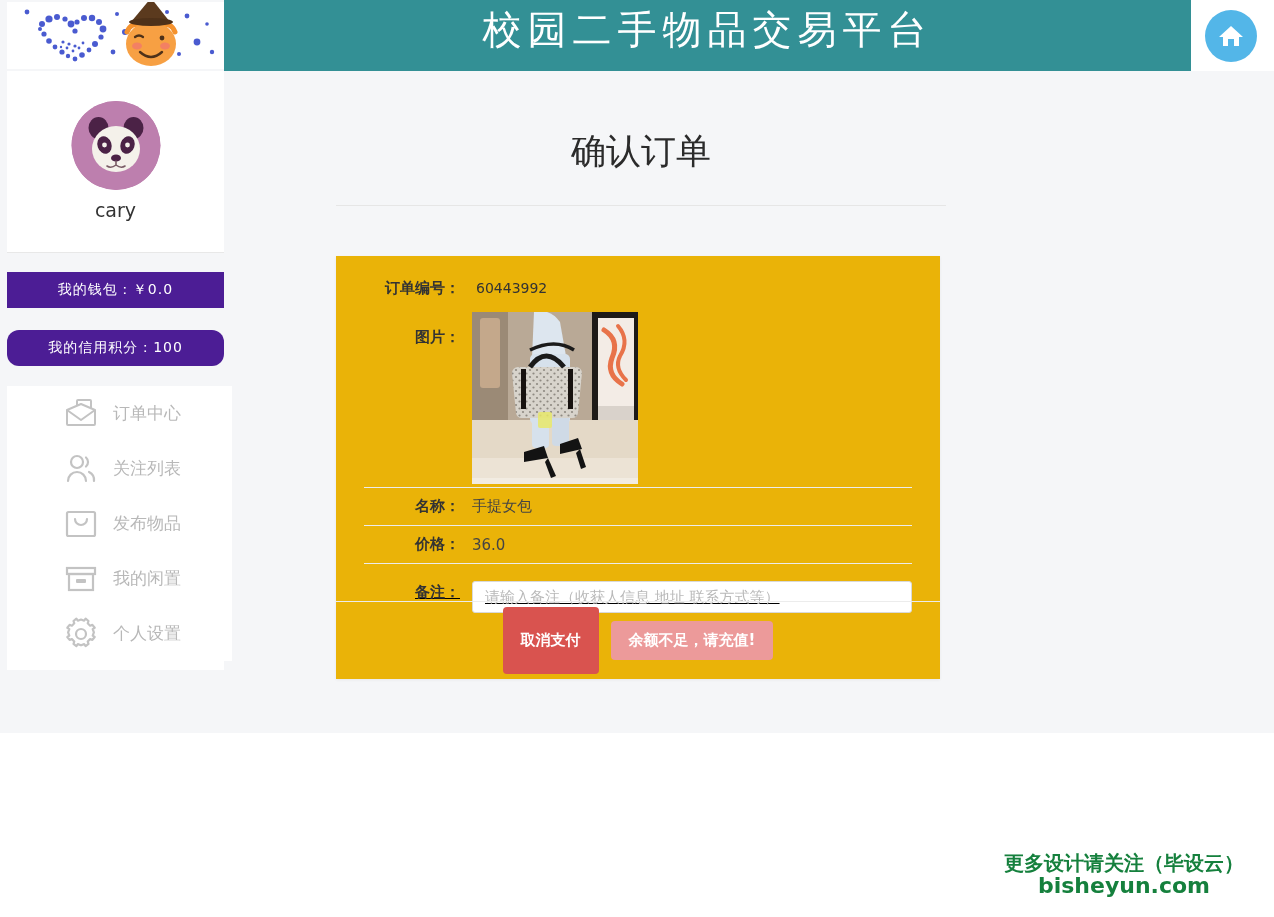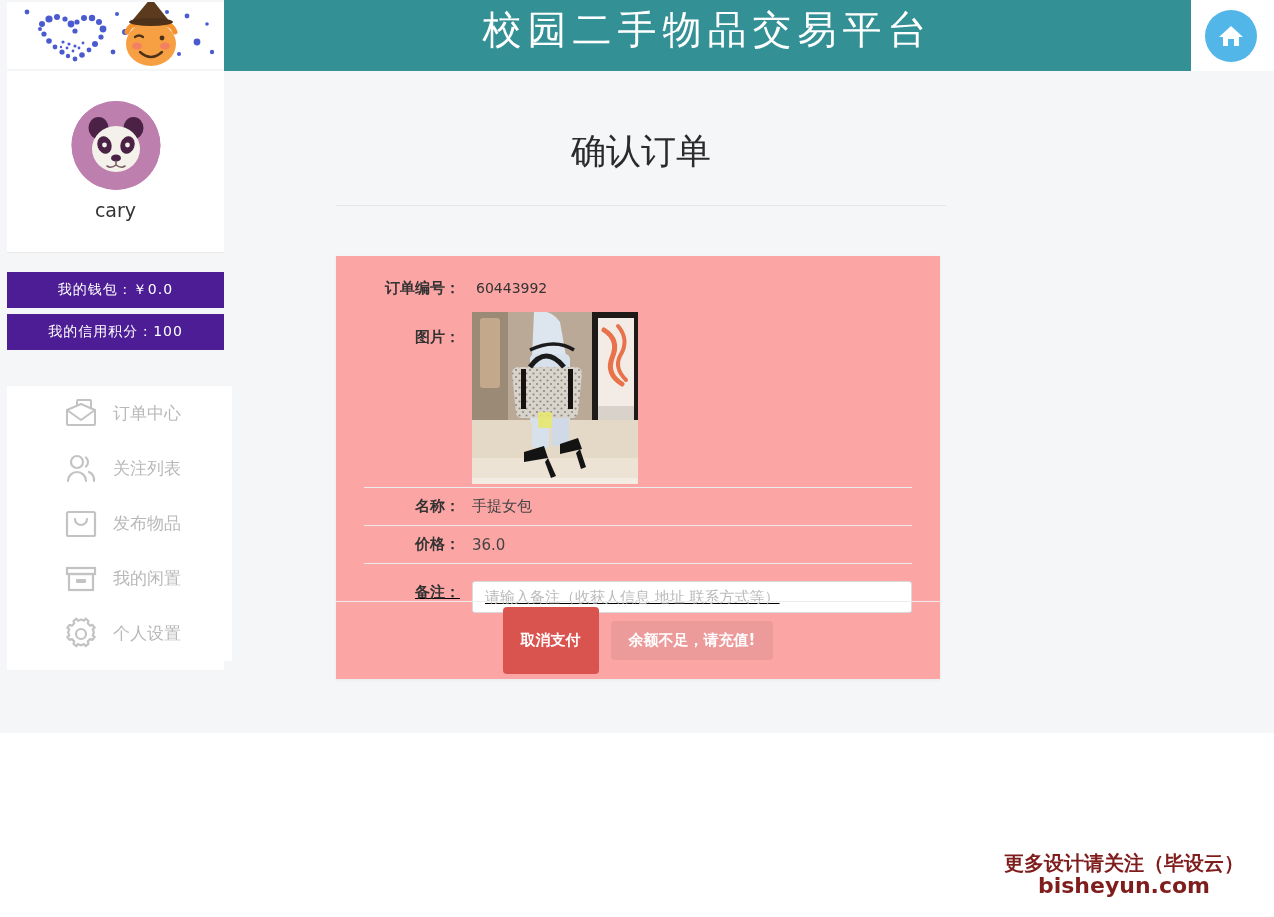--- a/index.html
+++ b/index.html
@@ -70,21 +70,21 @@
 
   .pill {
     position: absolute; left: 7px; width: 217px; height: 36px;
     background: #4c1d95; color: #ffffff;
     display: flex; align-items: center; justify-content: center;
     font-size: 14px; font-weight: normal; letter-spacing: 1px;
     cursor: pointer;
     font-family: "DejaVu Sans", sans-serif;
   }
   .pill.wallet  { top: 272px; }
-  .pill.credit  { top: 314px; }
+  .pill.credit  { top: 330px; border-radius: 12px; }
 
   .menu { position: absolute; left: 15px; top: 386px; width: 217px; }
   .menu-item {
     display: flex; align-items: center; height: 55px;
     padding-left: 48px; cursor: pointer; background:#ffffff;
   }
   .menu-item .mi-icon {
     width: 36px; height: 36px; flex: 0 0 36px;
     display:flex; align-items:center; justify-content:center;
   }
@@ -102,21 +102,21 @@
     text-align: center; font-size: 35px; color: #2b2b2b;
     font-family: "DejaVu Sans", sans-serif;
   }
   .title-rule {
     position: absolute; left: 336px; top: 205px; width: 610px; height: 1px;
     background: #e6e6e6;
   }
 
   .order-card {
     position: absolute; left: 336px; top: 256px; width: 604px; height: 423px;
-    background: #fca5a5;
+    background: #eab308;
     box-shadow: 0 1px 3px rgba(0,0,0,0.06);
   }
 
   .row {
     display: flex; align-items: center;
     border-bottom: 1px solid #ececec;
   }
   .row .lbl {
     width: 108px; flex: 0 0 108px; text-align: right;
     padding-right: 12px; font-size: 15px; color: #333; font-weight: bold;
@@ -163,21 +163,21 @@
     font-size: 15px; color: #ffffff; font-weight: bold;
     font-family: "DejaVu Sans", sans-serif;
   }
   .btn-cancel { background: #d9534f; padding: 24px 18px; }
   .btn-insufficient { background: #ec9a9a; padding: 10px 18px; }
 
   
   .watermark {
     position: absolute; right: 30px; bottom: 18px; text-align: center;
     font-family: "DejaVu Sans", sans-serif; font-weight: bold;
-    color: #7f1d1d; line-height: 1.12;
+    color: #15803d; line-height: 1.12;
     text-shadow:
       -1px -1px 0 #ffffff, 1px -1px 0 #ffffff,
       -1px  1px 0 #ffffff, 1px  1px 0 #ffffff;
   }
   .wm1 { font-size: 20px; letter-spacing: 0px; }
   .wm2 { font-size: 22px; letter-spacing: 0px; }
 </style>
 </head>
 <body>
 

